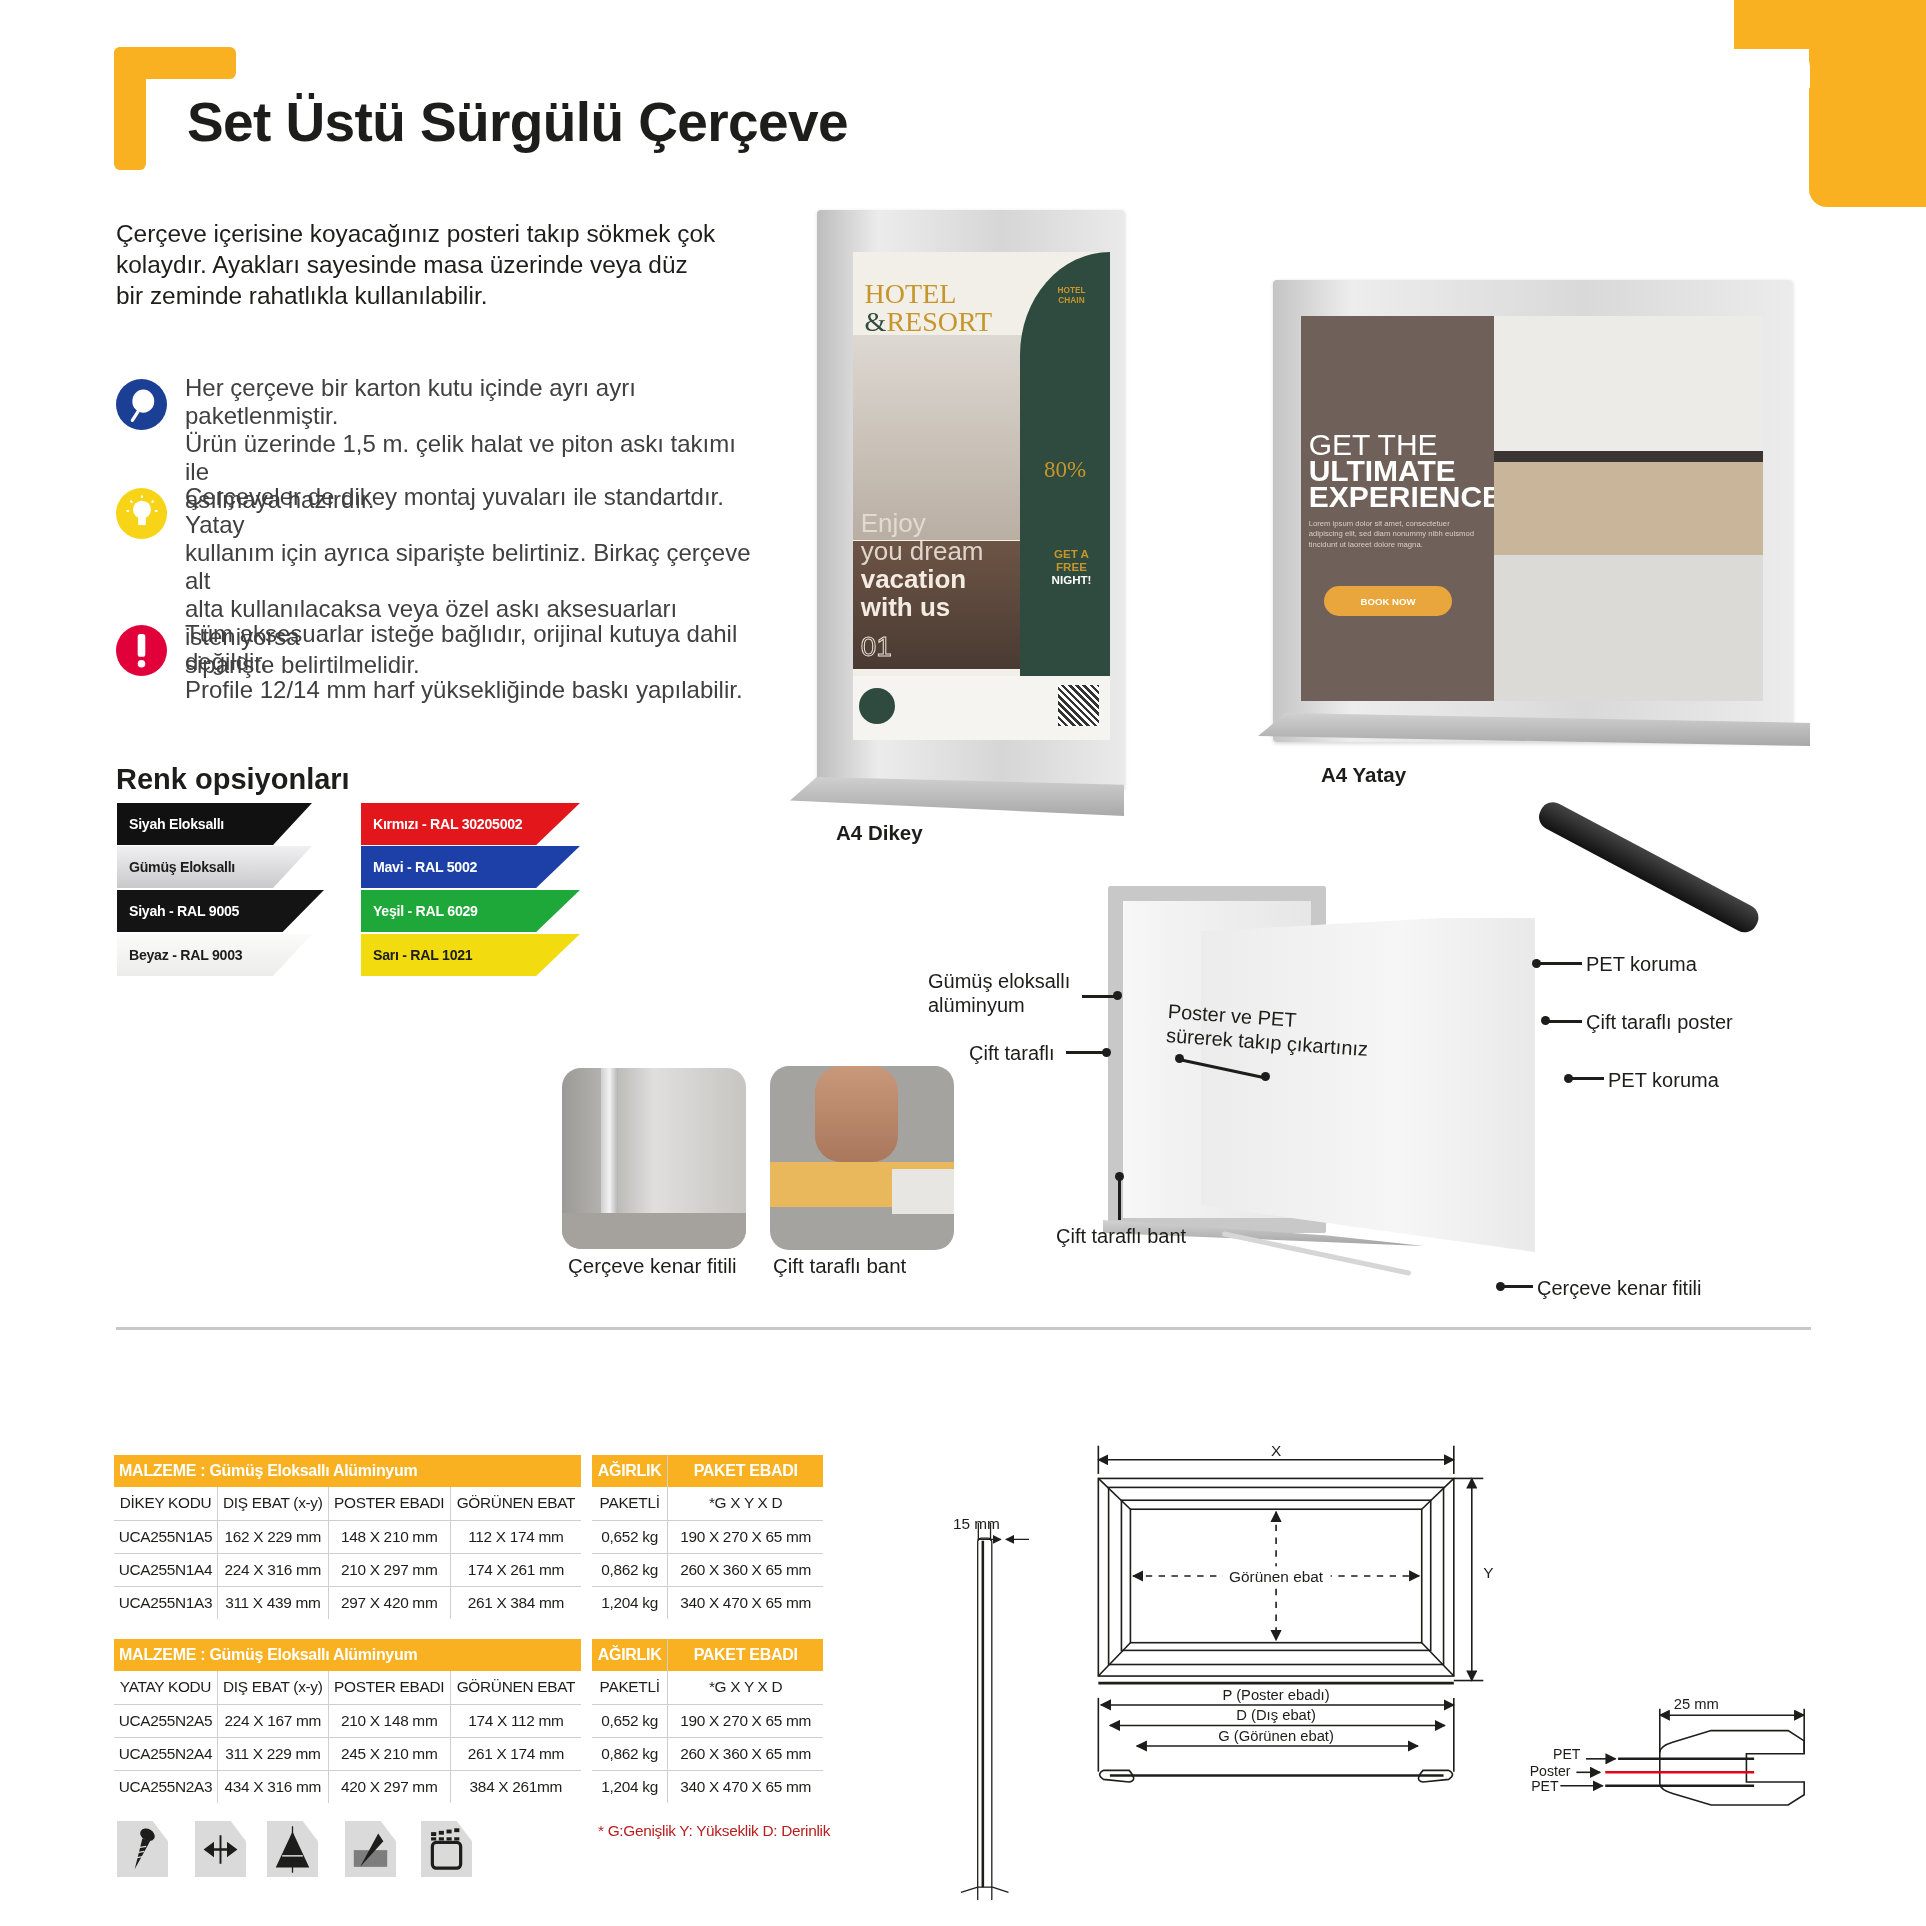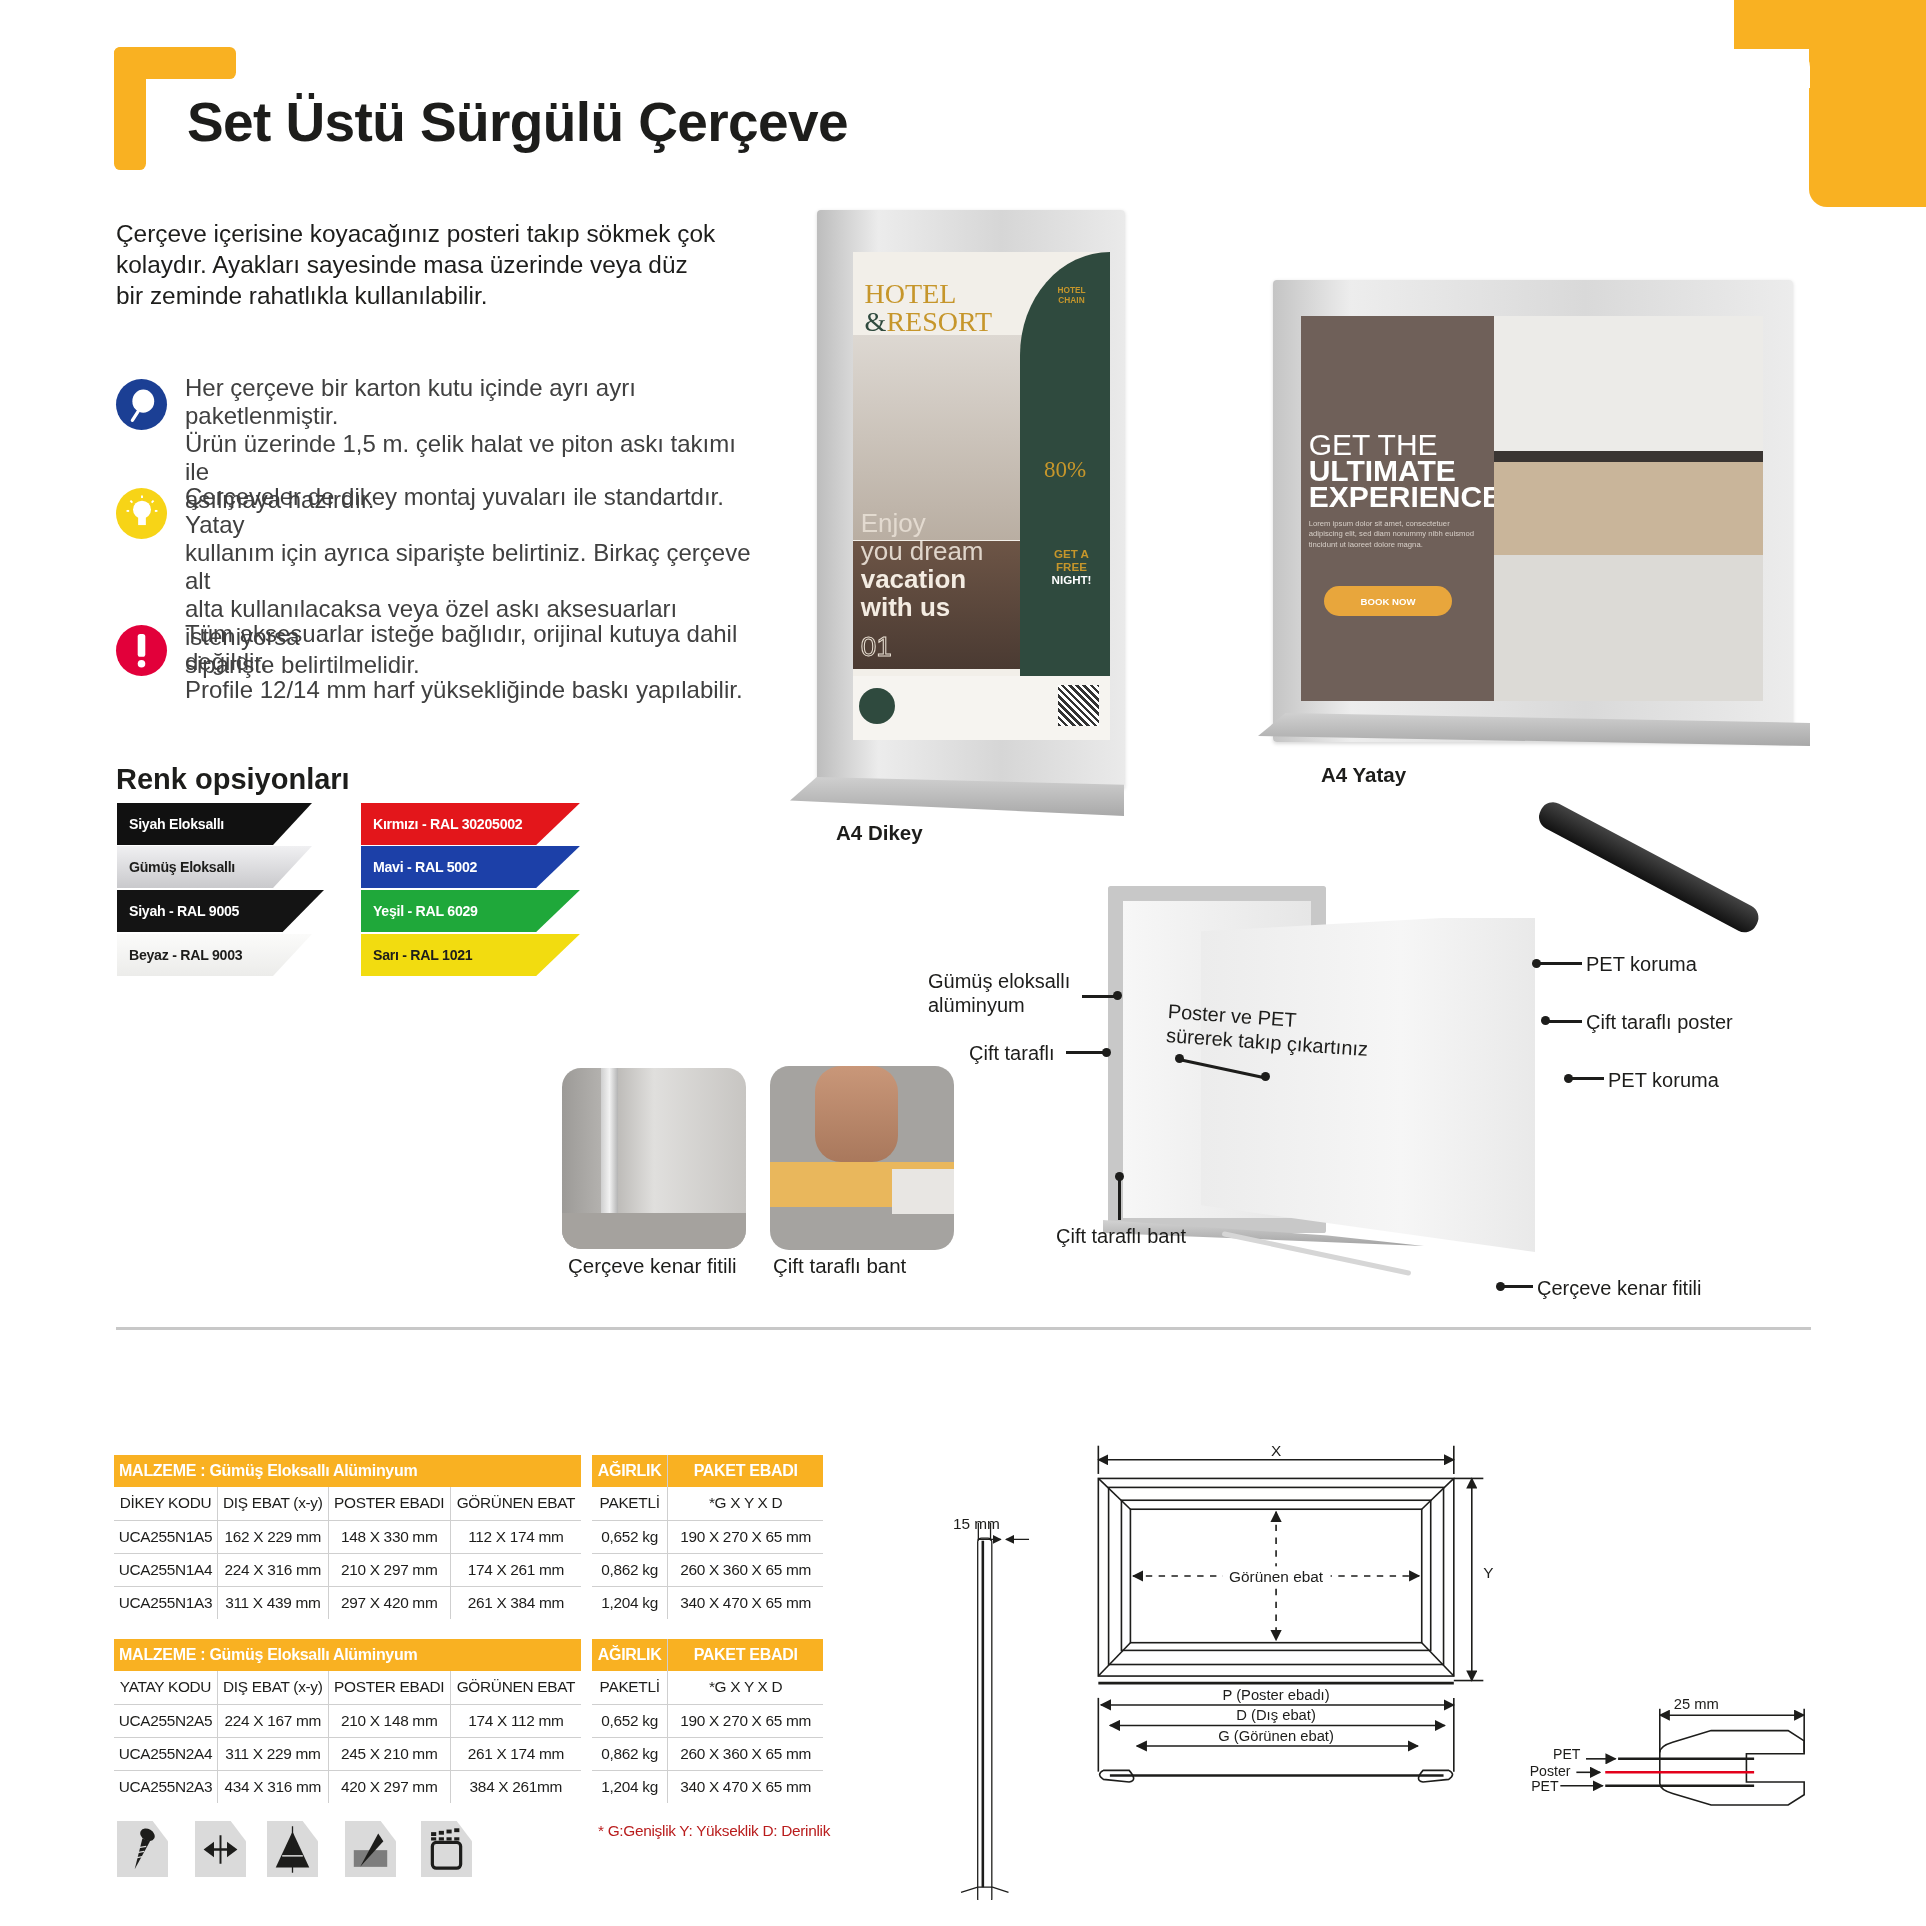--- a/index.html
+++ b/index.html
@@ -243,21 +243,21 @@
       </tr>
   <tr>
     <td>DİKEY KODU</td>
     <td>DIŞ EBAT (x-y)</td>
     <td>POSTER EBADI</td>
     <td>GÖRÜNEN EBAT</td>
   </tr>
   <tr>
     <td>UCA255N1A5</td>
         <td>162 X 229 mm</td>
-        <td>148 X 330 mm</td>
+        <td>148 X 210 mm</td>
         <td>112 X 174 mm</td>
   </tr>
   <tr>
     <td>UCA255N1A4</td>
         <td>224 X 316 mm</td>
         <td>210 X 297 mm</td>
         <td>174 X 261 mm</td>
   </tr>
   <tr>
     <td>UCA255N1A3</td>

